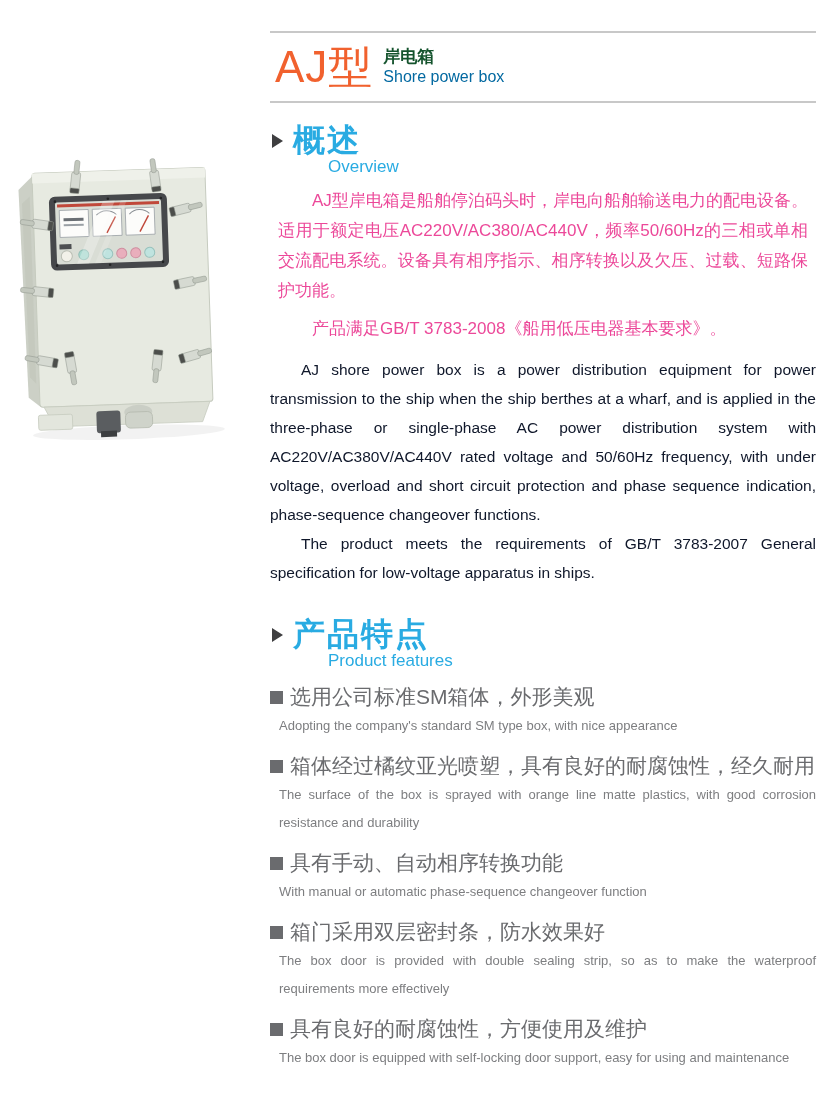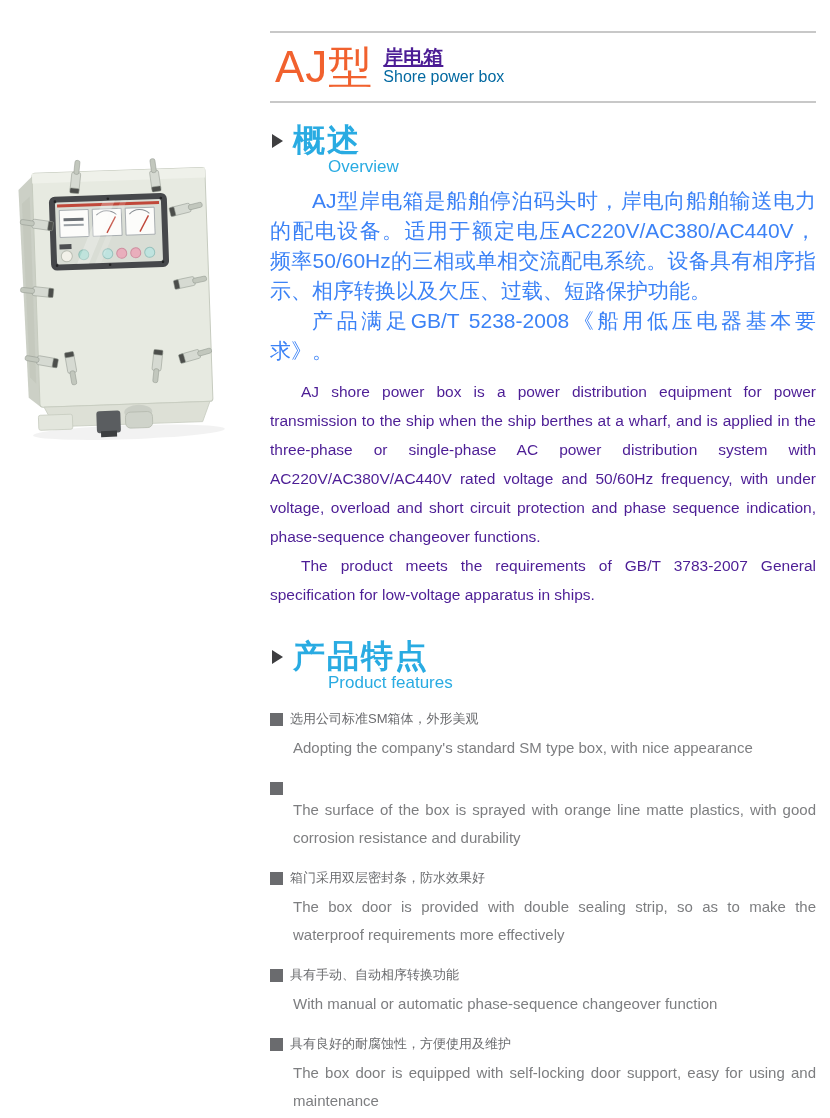--- a/index.html
+++ b/index.html
@@ -11,42 +11,42 @@
 
   
   .content{position:absolute;left:270px;top:0;width:546px;}
   .rule{height:2px;background:#c8c8c8;}
   .rule-top{margin-top:31px;}
   .rule-mid{margin-top:8px;}
 
   .title-row{display:flex;align-items:flex-end;padding:12px 0 4px 5px;}
   .model{font-size:44px;line-height:44px;color:#f1612e;letter-spacing:1px;}
   .subtitle{margin-left:10px;padding-bottom:2px;}
-  .subtitle .zh{font-size:20px;font-weight:bold;color:#4c1d95;line-height:20px;text-decoration:underline;}
+  .subtitle .zh{font-size:17px;font-weight:bold;color:#14532d;line-height:20px;}
   .subtitle .en{font-size:16px;color:#0369a1;line-height:20px;}
 
   .section-head{display:flex;margin:22px 0 0 2px;}
   .tri{width:0;height:0;border-left:11px solid #3e3e40;border-top:7px solid transparent;
        border-bottom:7px solid transparent;margin:9px 10px 0 0;flex:none;}
   .h-zh{font-size:32px;font-weight:bold;color:#29abe2;line-height:31px;letter-spacing:2px;}
   .h-en{font-size:17px;color:#29abe2;line-height:21px;margin-left:35px;}
 
-  .zh-para{font-size:21px;line-height:30px;color:#3b82f6;text-align:justify;
-           text-indent:2em;margin:0;}
+  .zh-para{font-size:17px;line-height:30px;color:#ec4899;text-align:justify;
+           text-indent:2em;margin:8px;}
   .zh-first{margin-top:9px;}
-  .en-para{font-size:15.5px;line-height:29px;color:#4c1d95;text-align:justify;
+  .en-para{font-size:15.5px;line-height:29px;color:#0f172a;text-align:justify;
            text-indent:2em;margin:0;}
   .en-first{margin-top:11px;}
 
   .features-head{margin-top:32px;}
   .features-list{margin-top:10px;}
-  .f-zh{display:flex;font-size:13px;color:#6a6b6e;line-height:28px;margin-top:12px;}
+  .f-zh{display:flex;font-size:21px;color:#6a6b6e;line-height:28px;margin-top:12px;}
   .bullet{width:13px;height:13px;background:#6a6b6e;margin:8px 7px 0 0;flex:none;}
-  .f-en{font-size:15px;line-height:28px;color:#7d7e80;text-align:justify;
-        margin:1px 0 4px 23px;}
+  .f-en{font-size:13px;line-height:28px;color:#7d7e80;text-align:justify;
+        margin:1px 0 4px 9px;}
 </style>
 </head>
 <body>
 
 <div class="page">
 
   <svg class="photo" width="252" height="318" viewBox="0 0 252 318">
     <g transform="rotate(-2 126 159)">
 
       <ellipse cx="118" cy="302" rx="96" ry="7" fill="#000000" opacity="0.05"></ellipse>
@@ -179,21 +179,21 @@
     <div class="rule rule-mid"></div>
 
     <div class="section-head">
       <span class="tri"></span>
       <div>
         <div class="h-zh">概述</div>
         <div class="h-en">Overview</div>
       </div>
     </div>
     <p class="zh-para zh-first">AJ型岸电箱是船舶停泊码头时，岸电向船舶输送电力的配电设备。适用于额定电压AC220V/AC380/AC440V，频率50/60Hz的三相或单相交流配电系统。设备具有相序指示、相序转换以及欠压、过载、短路保护功能。</p>
-    <p class="zh-para">产品满足GB/T 5238-2008《船用低压电器基本要求》。</p>
+    <p class="zh-para">产品满足GB/T 3783-2008《船用低压电器基本要求》。</p>
     <p class="en-para en-first">AJ shore power box is a power distribution equipment for power transmission to the ship when the ship berthes at a wharf, and is applied in the three-phase or single-phase AC power distribution system with AC220V/AC380V/AC440V rated voltage and 50/60Hz frequency, with under voltage, overload and short circuit protection and phase sequence indication, phase-sequence changeover functions.</p>
     <p class="en-para">The product meets the requirements of GB/T 3783-2007 General specification for low-voltage apparatus in ships.</p>
 
     <div class="section-head features-head">
       <span class="tri"></span>
       <div>
         <div class="h-zh">产品特点</div>
         <div class="h-en">Product features</div>
       </div>
     </div>
@@ -202,36 +202,37 @@
       <div class="feature">
         <div class="f-zh">
             <span class="bullet"></span>
             <span>选用公司标准SM箱体，外形美观</span>
           </div>
         <p class="f-en">Adopting the company's standard SM type box, with nice appearance</p>
       </div>
       <div class="feature">
         <div class="f-zh">
             <span class="bullet"></span>
+            <span>箱体经过橘纹亚光喷塑，具有良好的耐腐蚀性，经久耐用</span>
           </div>
         <p class="f-en">The surface of the box is sprayed with orange line matte plastics, with good corrosion resistance and durability</p>
       </div>
       <div class="feature">
         <div class="f-zh">
             <span class="bullet"></span>
+            <span>具有手动、自动相序转换功能</span>
+          </div>
+        <p class="f-en">With manual or automatic phase-sequence changeover function</p>
+      </div>
+      <div class="feature">
+        <div class="f-zh">
+            <span class="bullet"></span>
             <span>箱门采用双层密封条，防水效果好</span>
           </div>
         <p class="f-en">The box door is provided with double sealing strip, so as to make the waterproof requirements more effectively</p>
-      </div>
-      <div class="feature">
-        <div class="f-zh">
-            <span class="bullet"></span>
-            <span>具有手动、自动相序转换功能</span>
-          </div>
-        <p class="f-en">With manual or automatic phase-sequence changeover function</p>
       </div>
       <div class="feature">
         <div class="f-zh">
             <span class="bullet"></span>
             <span>具有良好的耐腐蚀性，方便使用及维护</span>
           </div>
         <p class="f-en">The box door is equipped with self-locking door support, easy for using and maintenance</p>
       </div>
 
     </div>

